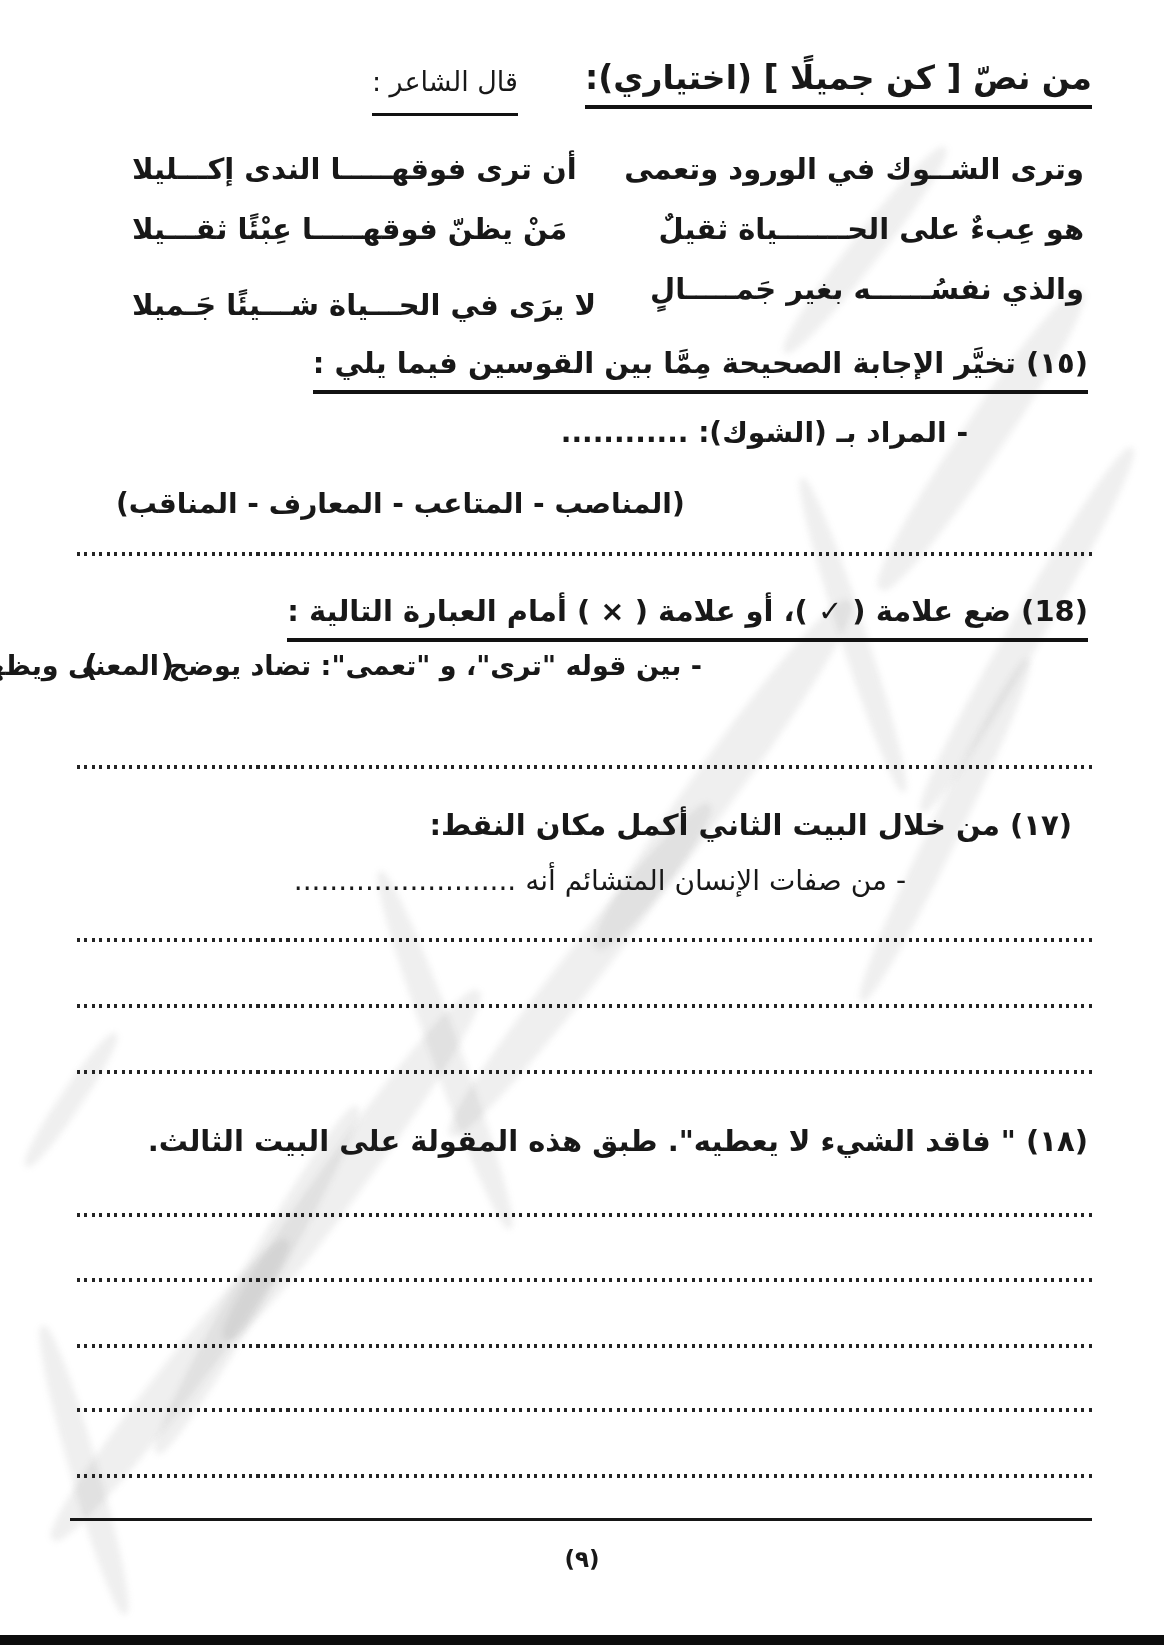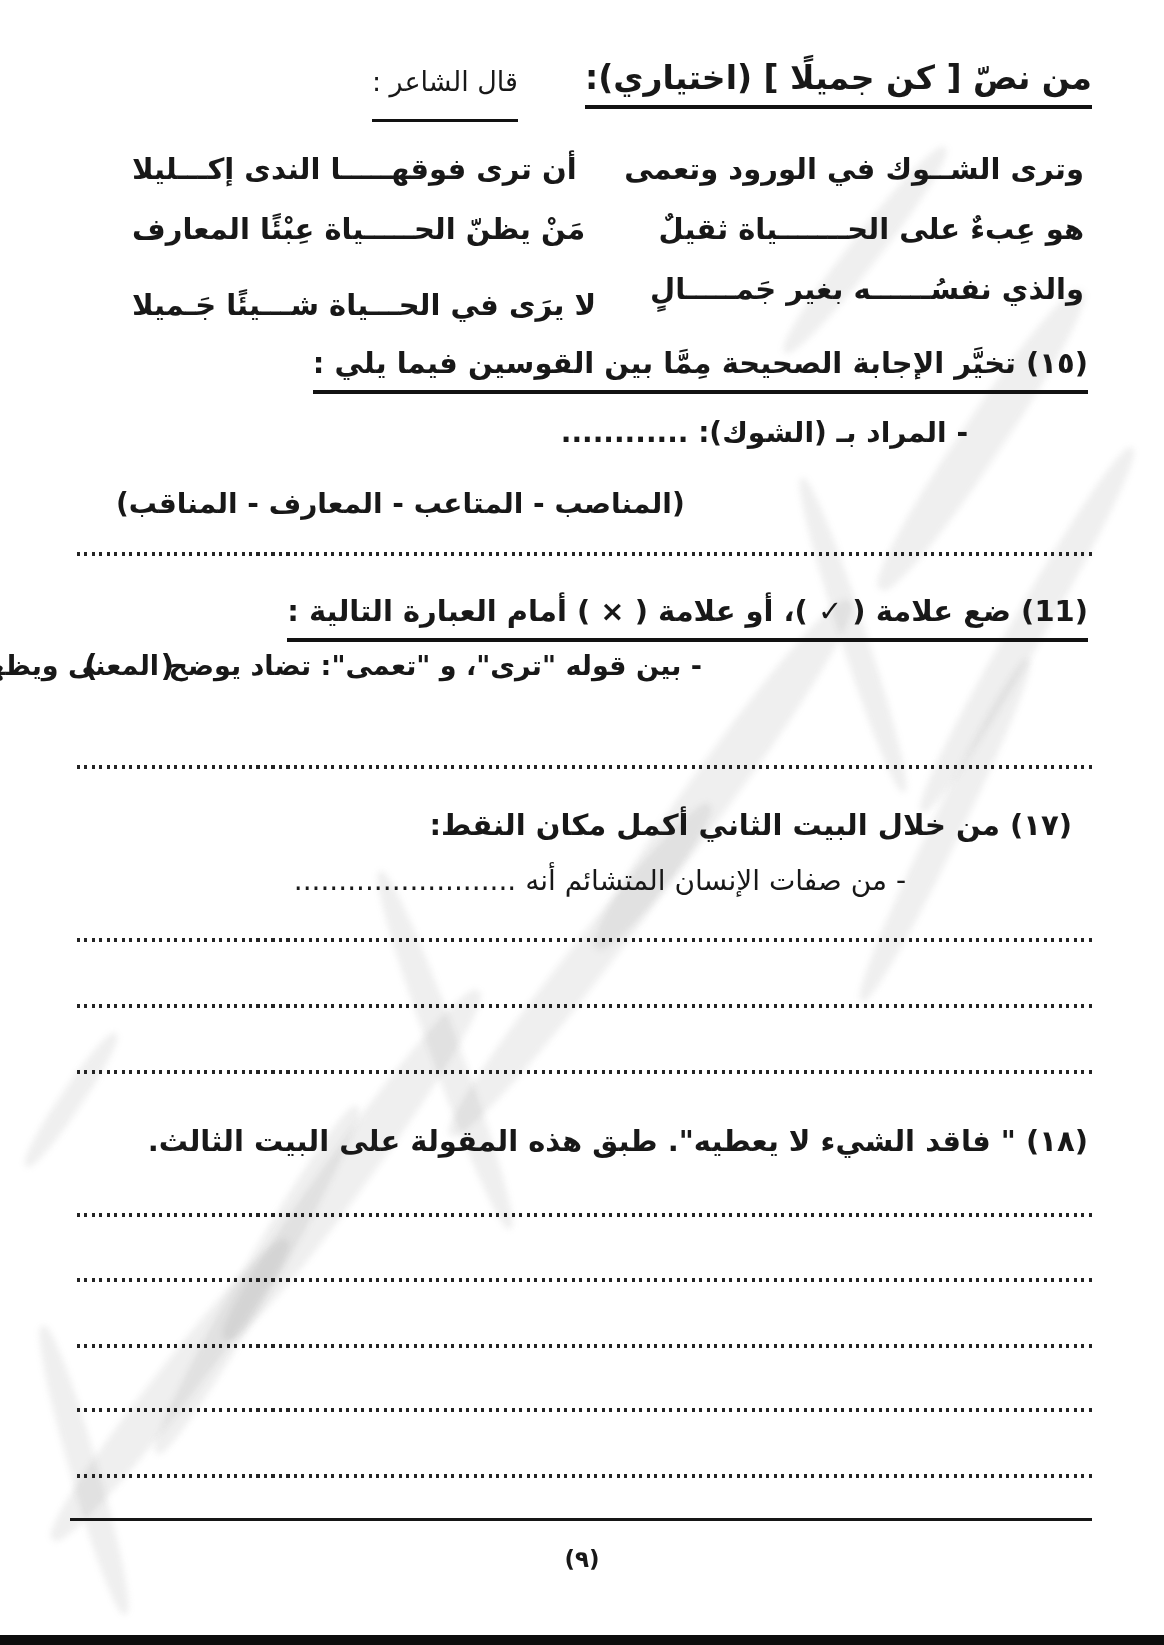--- a/index.html
+++ b/index.html
@@ -34,21 +34,21 @@
     top: 58px; right: 72px;
     font-size: 33px; font-weight: 700;
     border-bottom: 4px solid #121212;
     padding-bottom: 8px;
     white-space: nowrap;
   }
   .title-side {
     top: 66px; right: 646px;
     font-size: 27px; font-weight: 400;
     border-bottom: 3px solid #121212;
-    padding-bottom: 22px;
+    padding-bottom: 16px;
     white-space: nowrap;
   }
 
   
   .hemi { font-size: 29px; font-weight: 700; white-space: nowrap; margin-left: 37px; }
   .v0r { top: 152px; right: 80px; }
   .v0l { top: 152px; left: 95px; }
   .v1r { top: 212px; right: 80px; }
   .v1l { top: 212px; left: 95px; }
   .v2r { top: 272px; right: 80px; }
@@ -127,32 +127,32 @@
     <div class="streak" style="top:1020px; left:60px;  width:22px; height:160px; transform:rotate(34deg);"></div>
   </div>
 
   <div class="abs title-main">من نصّ [ كن جميلًا ] (اختياري):</div>
   <div class="abs title-side">قال الشاعر :</div>
 
   <div>
     <span class="abs hemi v0r">وترى الشــوك في الورود وتعمى</span>
     <span class="abs hemi v0l">أن ترى فوقهـــــا الندى إكـــليلا</span>
     <span class="abs hemi v1r">هو عِبءٌ على الحـــــــياة ثقيلٌ</span>
-    <span class="abs hemi v1l">مَنْ يظنّ الحـــــياة عِبْئًا المعارف</span>
+    <span class="abs hemi v1l">مَنْ يظنّ فوقهـــــا عِبْئًا ثقـــيلا</span>
     <span class="abs hemi v2r">والذي نفسُــــــه بغير جَمـــــالٍ</span>
     <span class="abs hemi v2l">لا يرَى في الحـــياة شـــيئًا جَـميلا</span>
   </div>
 
   <div class="abs q-heading underlined q15-heading">(١٥) تخيَّر الإجابة الصحيحة مِمَّا بين القوسين فيما يلي :</div>
   <div class="abs q15-prompt">- المراد بـ (الشوك): ............</div>
   <div class="abs q15-options">(المناصب - المتاعب - المعارف - المناقب)</div>
 
   <div class="abs dotline dl-1"></div>
 
-  <div class="abs q-heading underlined q16-heading">(11) ضع علامة ( ✓ )، أو علامة ( × ) أمام العبارة التالية :</div>
+  <div class="abs q-heading underlined q16-heading">(18) ضع علامة ( ✓ )، أو علامة ( × ) أمام العبارة التالية :</div>
   <div class="abs q16-statement">- بين قوله "ترى"، و "تعمى": تضاد يوضح المعنى ويظهره.</div>
   <div class="abs q16-brackets">(      )</div>
 
   <div class="abs dotline dl-2"></div>
 
   <div class="abs q-heading q17-heading">(١٧) من خلال البيت الثاني أكمل مكان النقط:</div>
   <div class="abs q17-prompt">- من صفات الإنسان المتشائم أنه .........................</div>
 
   <div class="abs dotline al-1"></div>
   <div class="abs dotline al-2"></div>

